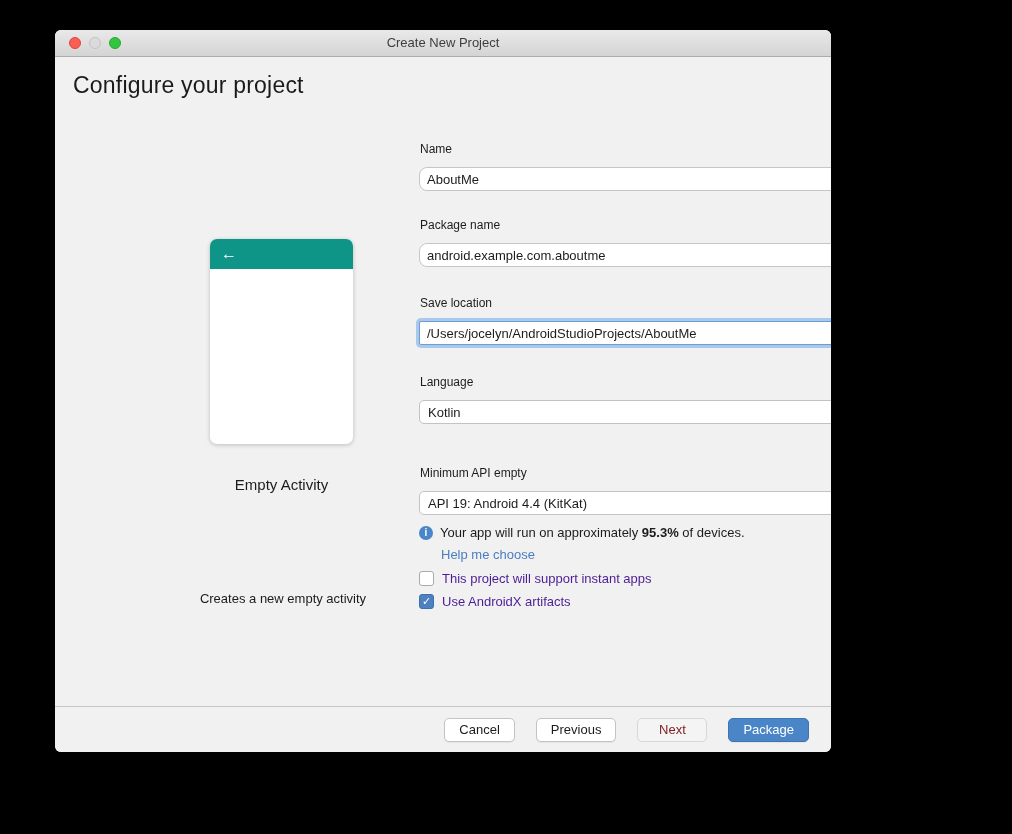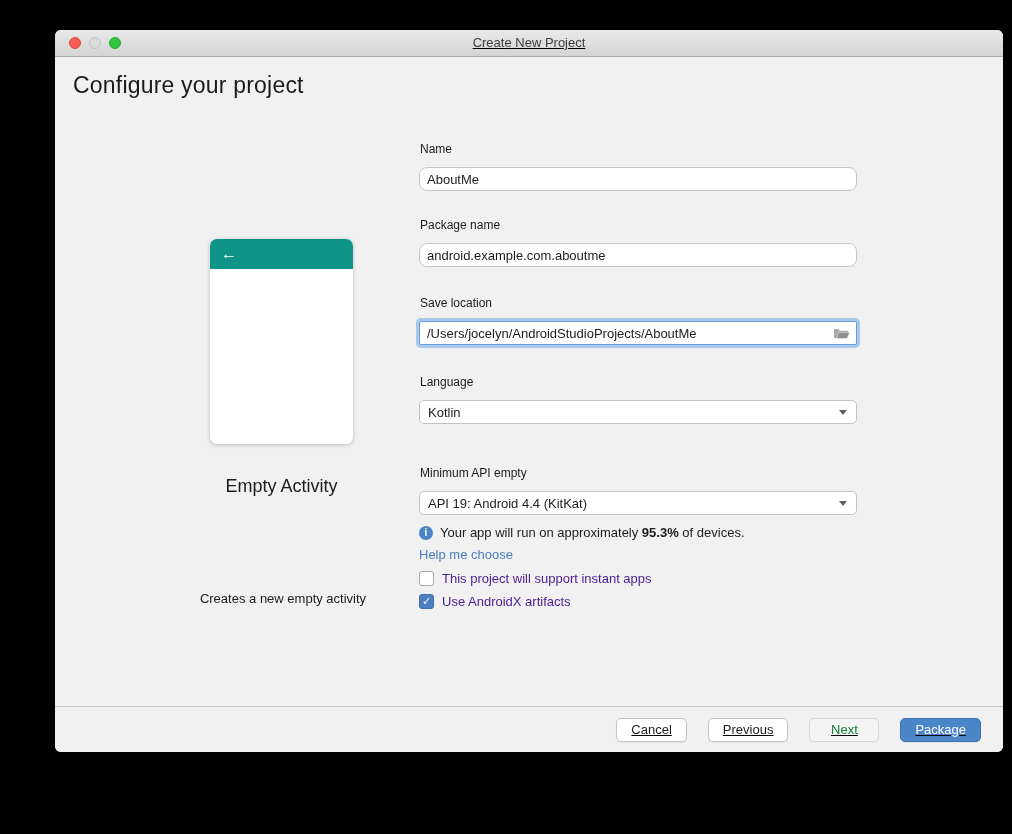--- a/index.html
+++ b/index.html
@@ -2,24 +2,23 @@
 <html style="--teal: #0F9588; --link-blue: #4A7EC0; --primary-blue: #4A86C7; --checkbox-blue: #4D80C1; --focus-ring: #A8C8EC; --info-blue: #4A86C7;"><head>
 <meta charset="utf-8">
 <style>
   html,body{margin:0;padding:0;}
   body{
     width:1012px;height:834px;background:#000;position:relative;overflow:hidden;
     font-family:"Liberation Sans","DejaVu Sans",sans-serif;
     -webkit-font-smoothing:antialiased;
   }
   .window{
-    position:absolute;left:55px;top:30px;width:948px;height:722px;
+    position:absolute;left:55px;top:30px;width:776px;height:722px;
     border-radius:6px;overflow:hidden;background:#F1F1F1;
     box-shadow:0 18px 45px rgba(0,0,0,.65);
-    text-decoration:underline;
   }
   
   .titlebar{
     height:26px;background:linear-gradient(180deg,#E9E9E9 0%,#D4D4D4 100%);
     border-bottom:1px solid #ABABAB;position:relative;
   }
   .traffic-lights{position:absolute;left:14px;top:7px;display:flex;gap:8px;}
   .tl{width:12px;height:12px;border-radius:50%;display:inline-block;box-sizing:border-box;}
   .tl.red{background:#FB5E55;border:1px solid #E0463E;}
   .tl.gray{background:#DBDBDB;border:1px solid #C3C3C3;}
@@ -38,21 +37,21 @@
     position:absolute;left:155px;top:182px;width:143px;height:205px;
     border-radius:7px;background:#fff;box-shadow:0 1px 4px rgba(0,0,0,.22);
   }
   .device-header{
     height:30px;border-radius:7px 7px 0 0;background:var(--teal,#0F9588);
     display:flex;align-items:center;
   }
   .back-arrow{color:#fff;font-size:16px;font-weight:bold;margin-left:11px;line-height:30px;}
   .device-caption{
     position:absolute;left:155px;top:419px;width:143px;text-align:center;
-    font-size:18px;color:#1C1C1C;
+    font-size:15px;color:#1C1C1C;
   }
   .left-desc{
     position:absolute;left:108px;top:534px;width:240px;text-align:center;
     font-size:13px;color:#1C1C1C;
   }
   
   .form{position:absolute;left:364px;top:85px;width:438px;}
   .field{margin-bottom:27px;}
   .field.mb29{margin-bottom:29px;}
   .field.mb30{margin-bottom:30px;}
@@ -84,21 +83,21 @@
   }
   .info-row{display:flex;align-items:flex-start;margin-bottom:5px;}
   .info-icon{
     flex:0 0 auto;width:14px;height:14px;border-radius:50%;background:var(--info-blue,#4A86C7);
     color:#fff;font-size:10px;font-weight:bold;text-align:center;line-height:14px;margin-top:1px;
   }
   .info-icon::after{content:"i";}
   .info-text{font-size:13px;color:#1C1C1C;margin-left:7px;}
   .info-text b{font-weight:bold;}
   .help-link{
-    display:inline-block;margin-bottom:9px;font-size:13px;
+    display:inline-block;margin-left:22px;margin-bottom:9px;font-size:13px;
     color:var(--link-blue,#4A7EC0);text-decoration:none;cursor:pointer;
   }
   .check-row{display:flex;align-items:center;margin-bottom:8px;}
   .checkbox{
     box-sizing:border-box;width:15px;height:15px;border:1px solid #ABABAB;border-radius:3px;
     background:#fff;display:flex;align-items:center;justify-content:center;cursor:pointer;
   }
   .checkbox .tick{display:none;color:#fff;font-size:11px;line-height:1;}
   .checkbox.checked{background:var(--checkbox-blue,#4D80C1);border-color:#3E6FAE;}
   .checkbox.checked .tick{display:block;}
@@ -106,21 +105,21 @@
   
   .footer{
     height:45px;background:#F1F1F1;border-top:1px solid #C6C6C6;
     display:flex;align-items:center;justify-content:flex-end;gap:21px;padding-right:22px;
   }
   .btn{
     box-sizing:border-box;min-width:70px;height:24px;padding:0 14px;border-radius:5px;
     background:#fff;border:1px solid #C4C4C4;font-family:inherit;font-size:13px;color:#1C1C1C;
     box-shadow:0 1px 1px rgba(0,0,0,.06);cursor:pointer;
   }
-  .btn.disabled{color:#15803d;border-color:#D7D7D7;background:#F4F4F4;box-shadow:none;cursor:default;}
+  .btn.disabled{color:#7f1d1d;border-color:#D7D7D7;background:#F4F4F4;box-shadow:none;cursor:default;}
   .btn.primary{background:var(--primary-blue,#4A86C7);border-color:#3D74B4;color:#fff;}
 </style>
 </head>
 <body>
 
 <div class="window">
 
   <div class="titlebar">
     <div class="traffic-lights">
       <span class="tl red"></span>

